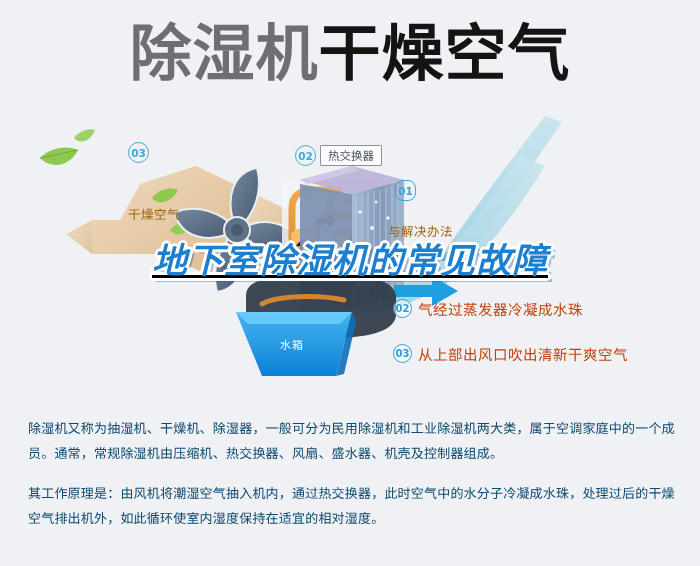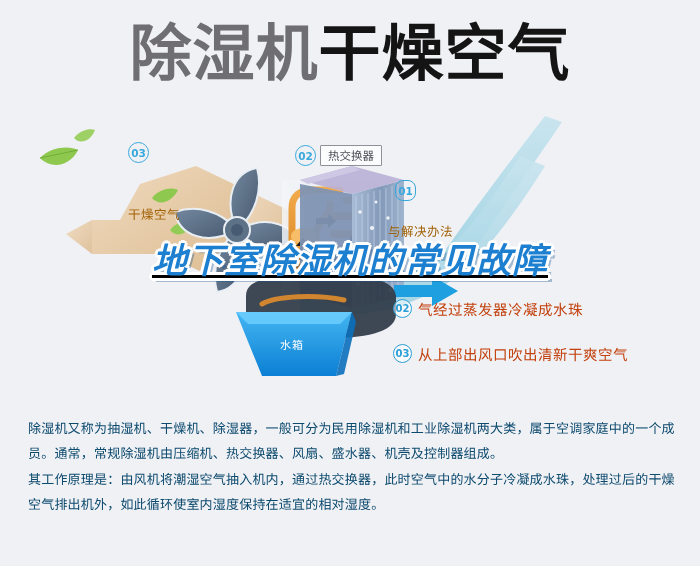--- a/index.html
+++ b/index.html
@@ -151,21 +151,21 @@
     right: 22px;
     top: 416px;
   }
   .para {
     font-size: 13px;
     line-height: 1.95;
     color: #0c4a6e;
     letter-spacing: .2px;
     margin: 0;
   }
-  .para + .para { margin-top: 0; }
+  .para + .para { margin-top: 14px; }
 </style>
 </head>
 <body>
 
 <div class="page">
 
   <div class="title-bar">
     <span class="title-seg gray">除湿机</span><span class="title-seg black">干燥空气</span>
   </div>
 

